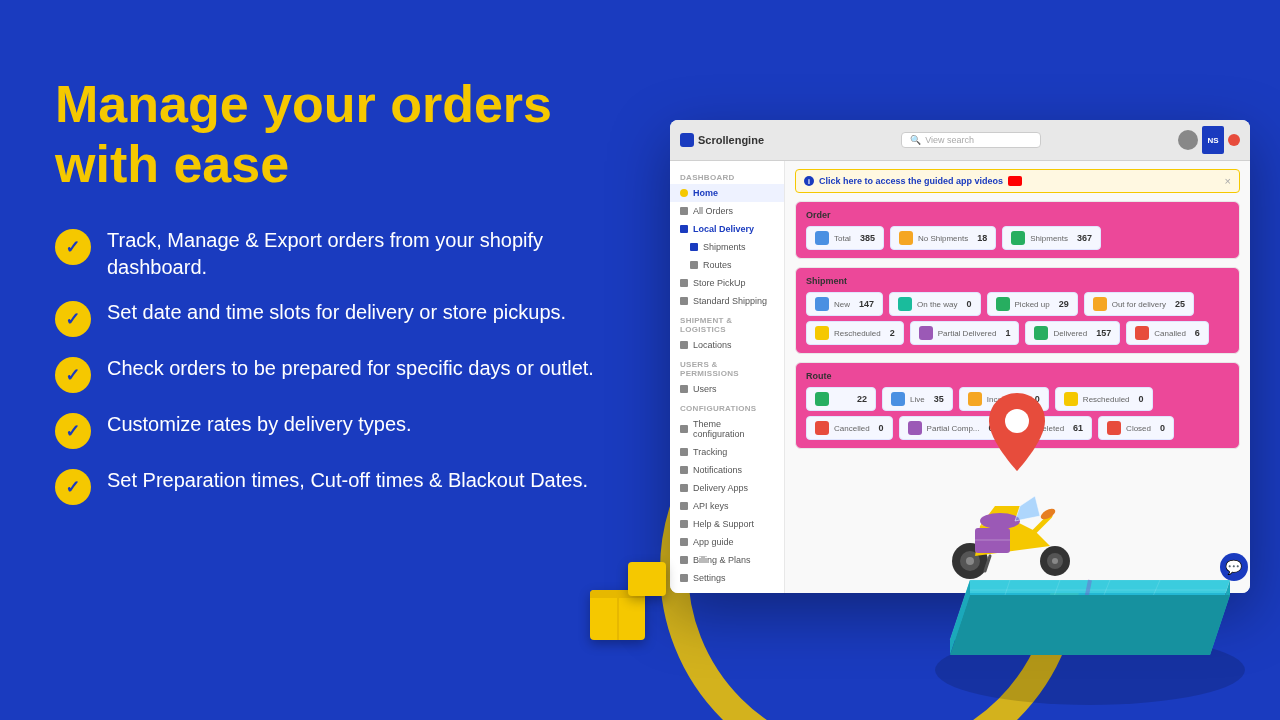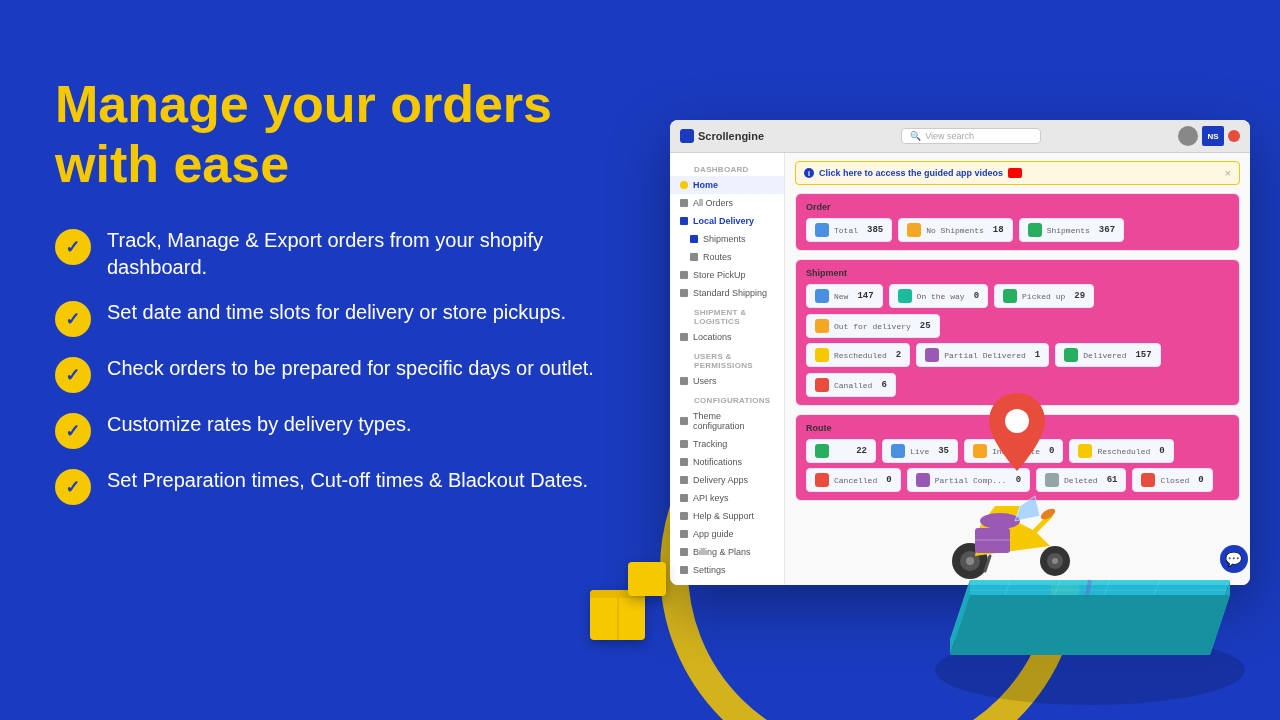--- a/index.html
+++ b/index.html
@@ -144,39 +144,39 @@
       align-items: center;
     }
 
     .win-btn {
       width: 12px;
       height: 12px;
       border-radius: 50%;
     }
     .win-btn.red { background: #e74c3c; }
     .win-btn.avatar { width: 20px; height: 20px; background: #888; border-radius: 50%; }
-    .win-btn.ns { background: #1a3bbf; color: white; font-size: 8px; width: 22px; height: 20px; border-radius: 2px; display: flex; align-items: center; justify-content: center; font-weight: 700; }
+    .win-btn.ns { background: #1a3bbf; color: white; font-size: 8px; width: 22px; height: 28px; border-radius: 2px; display: flex; align-items: center; justify-content: center; font-weight: 700; }
 
     .window-body {
       display: flex;
     }
 
     
     .sidebar {
       width: 115px;
       background: #fff;
       border-right: 1px solid #e8e8e8;
       padding: 6px 0;
       font-size: 9px;
     }
 
     .sidebar-section-label {
       color: #aaa;
       font-size: 8px;
-      padding: 6px 24px 2px;
+      padding: 6px 10px 2px;
       font-weight: 600;
       text-transform: uppercase;
       letter-spacing: 0.3px;
     }
 
     .sidebar-item {
       padding: 4px 10px;
       color: #555;
       font-size: 9px;
       display: flex;
@@ -290,21 +290,20 @@
 
     .stat-card {
       display: flex;
       align-items: center;
       gap: 5px;
       background: #f5f7ff;
       border: 1px solid #e0e5ff;
       border-radius: 4px;
       padding: 4px 8px;
       min-width: 70px;
-      font-family: Liberation Mono, monospace;
     }
 
     .stat-icon {
       width: 14px;
       height: 14px;
       border-radius: 3px;
       flex-shrink: 0;
     }
 
     .stat-icon.blue-light { background: #4a90e2; }

